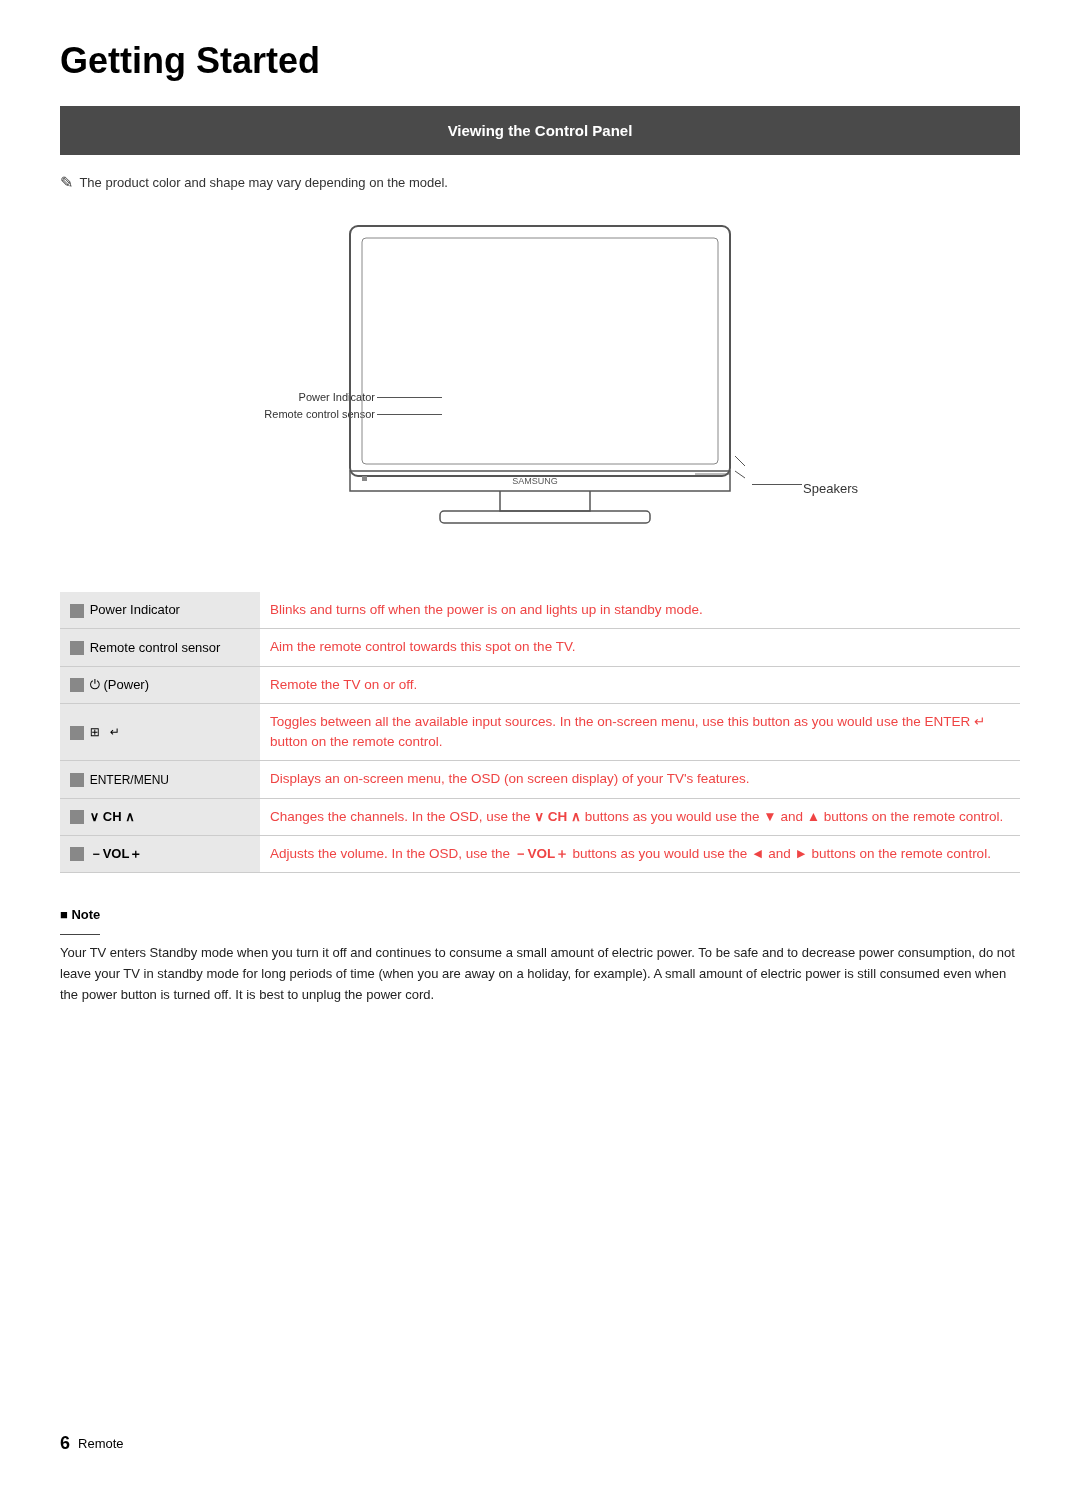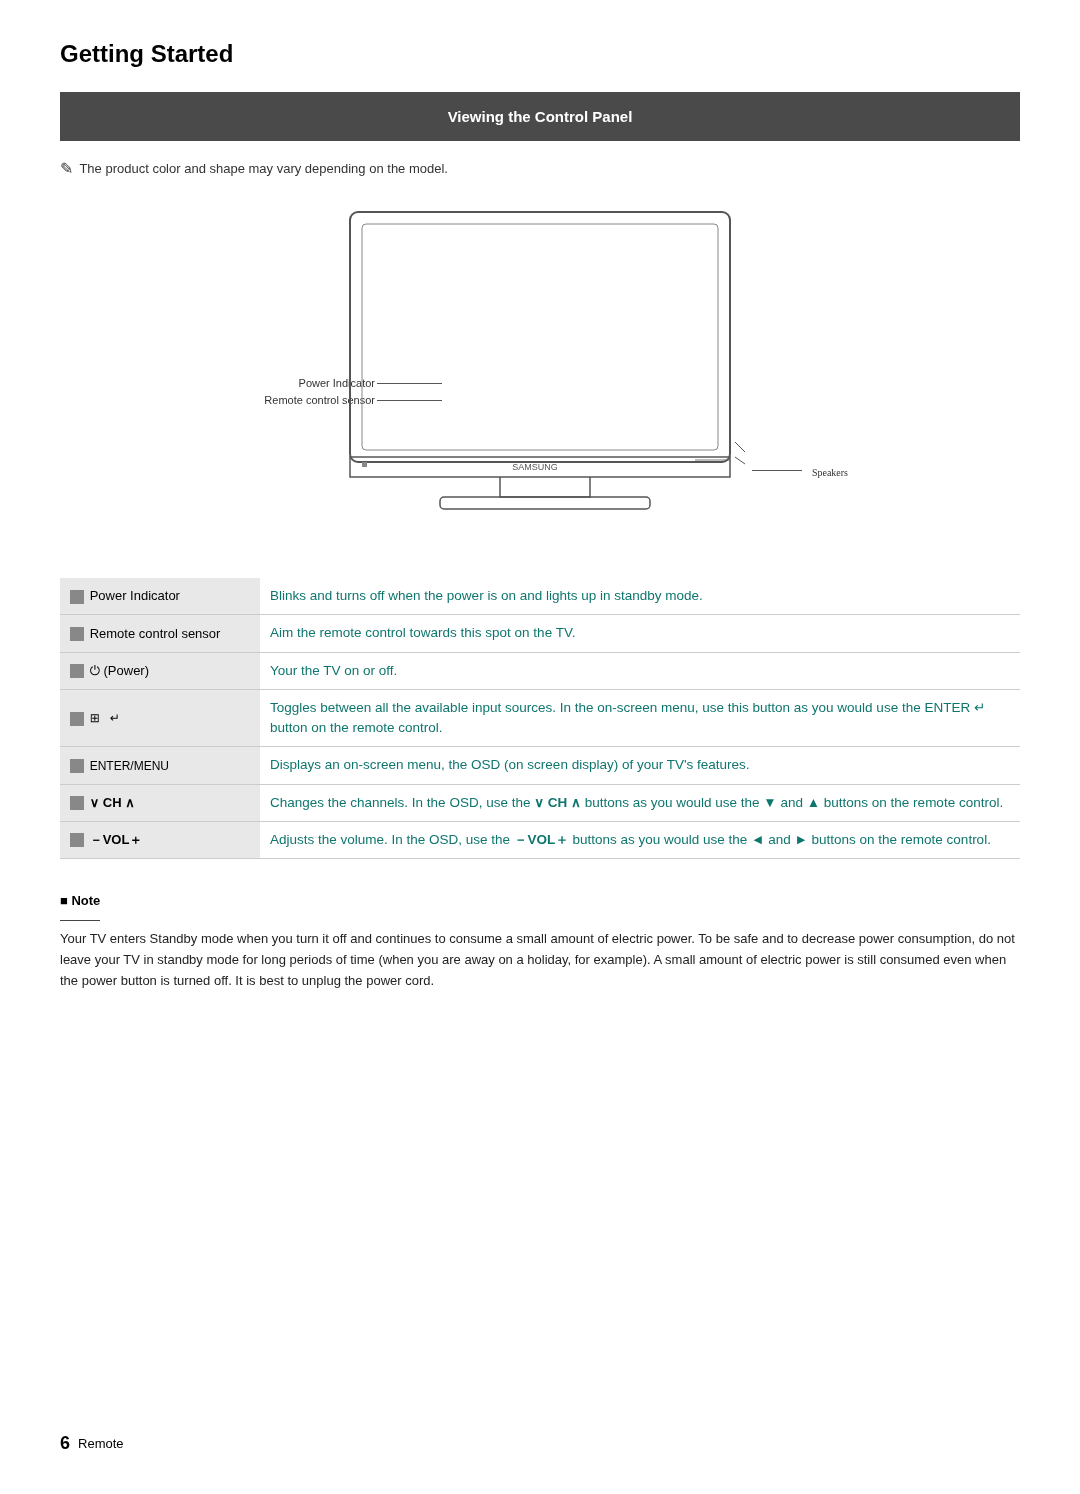--- a/index.html
+++ b/index.html
@@ -6,21 +6,21 @@
     body {
       font-family: Arial, sans-serif;
       background: #ffffff;
       color: #000000;
       width: 1080px;
       min-height: 1494px;
       padding: 40px 60px 60px 60px;
     }
 
     .page-title {
-      font-size: 24px;
+      font-size: 36px;
       font-weight: bold;
       margin-bottom: 24px;
       color: #000;
     }
 
     .section-header {
       background-color: #4a4a4a;
       color: #ffffff;
       text-align: center;
       font-weight: bold;
@@ -100,25 +100,24 @@
       left: 157px;
       top: 198px;
       width: 65px;
       height: 1px;
       background: #555;
     }
 
     
     .label-speakers {
       position: absolute;
-      right: 12px;
+      right: 2px;
       top: 265px;
-      font-size: 10px;
+      font-size: 13px;
       color: #333;
-      font-family: Liberation Serif, serif;
     }
 
     .line-speakers {
       position: absolute;
       right: 58px;
       top: 268px;
       width: 50px;
       height: 1px;
       background: #555;
     }
@@ -141,21 +140,21 @@
     }
 
     .control-table td:first-child {
       width: 200px;
       background-color: #e8e8e8;
       font-size: 13px;
       vertical-align: middle;
     }
 
     .control-table td:last-child {
-      color: #0f766e;
+      color: #ef4444;
       line-height: 1.5;
     }
 
     
     .note-box {
       margin-top: 10px;
     }
 
     .note-box .note-title {
       font-size: 13px;
@@ -262,21 +261,21 @@
         <span class="symbol-box"></span>
         <span>Remote control sensor</span>
       </td>
       <td>Aim the remote control towards this spot on the TV.</td>
     </tr>
     <tr>
       <td>
         <span class="symbol-box"></span>
         <span>⏻ (Power)</span>
       </td>
-      <td>Your the TV on or off.</td>
+      <td>Remote the TV on or off.</td>
     </tr>
     <tr>
       <td>
         <span class="symbol-box"></span>
         <span style="font-size:12px;">⊞&nbsp;&nbsp;&nbsp;↵</span>
       </td>
       <td>Toggles between all the available input sources. In the on-screen menu, use this button as you would use the ENTER ↵ button on the remote control.</td>
     </tr>
     <tr>
       <td>

